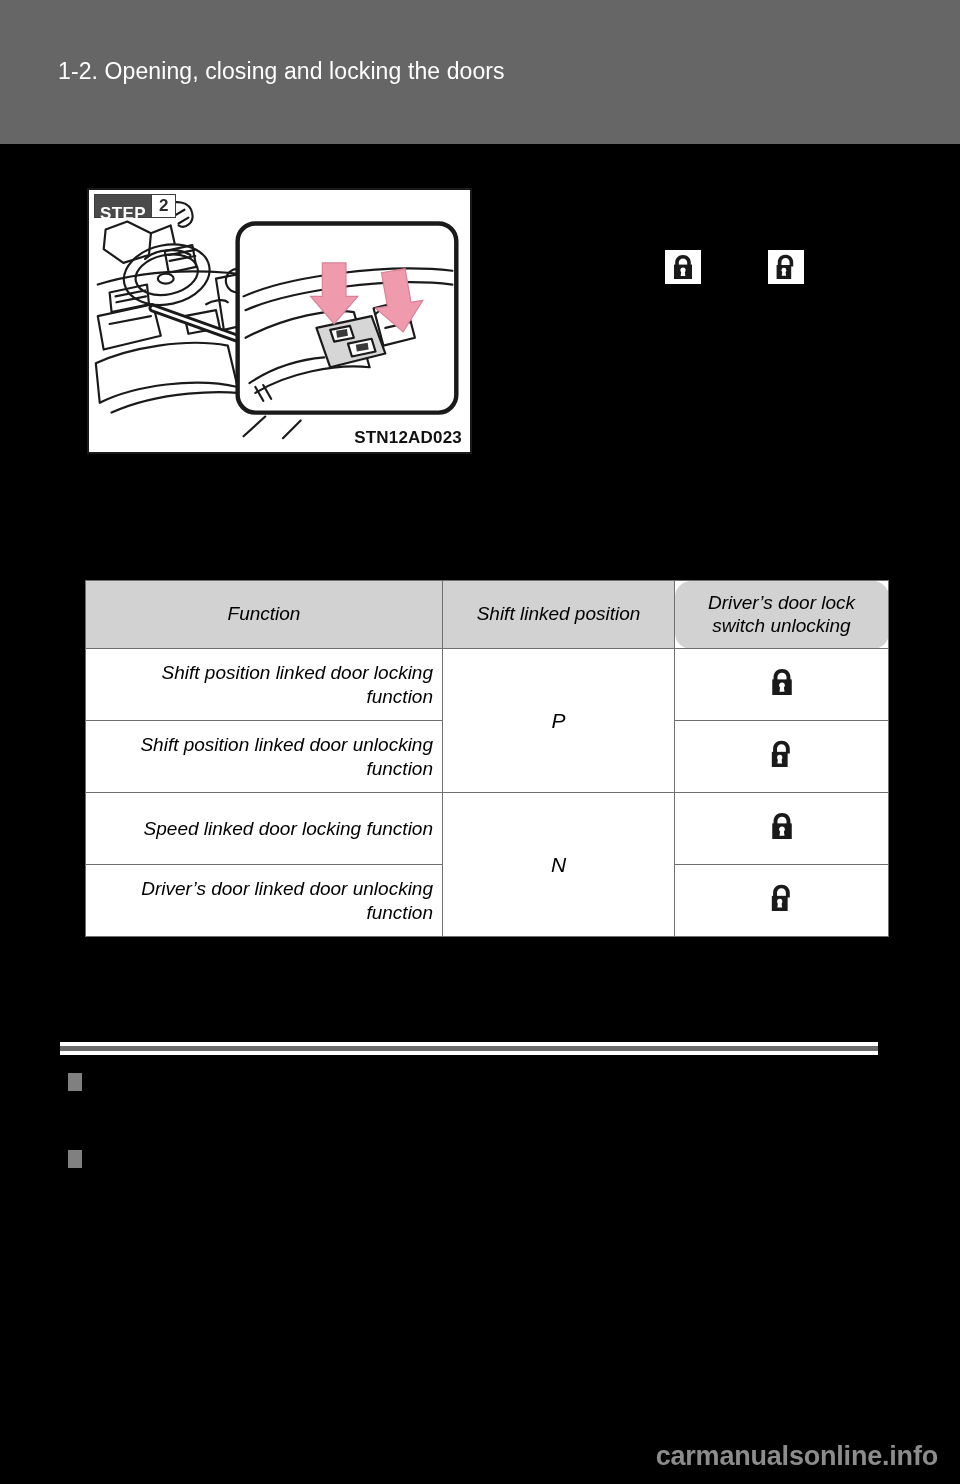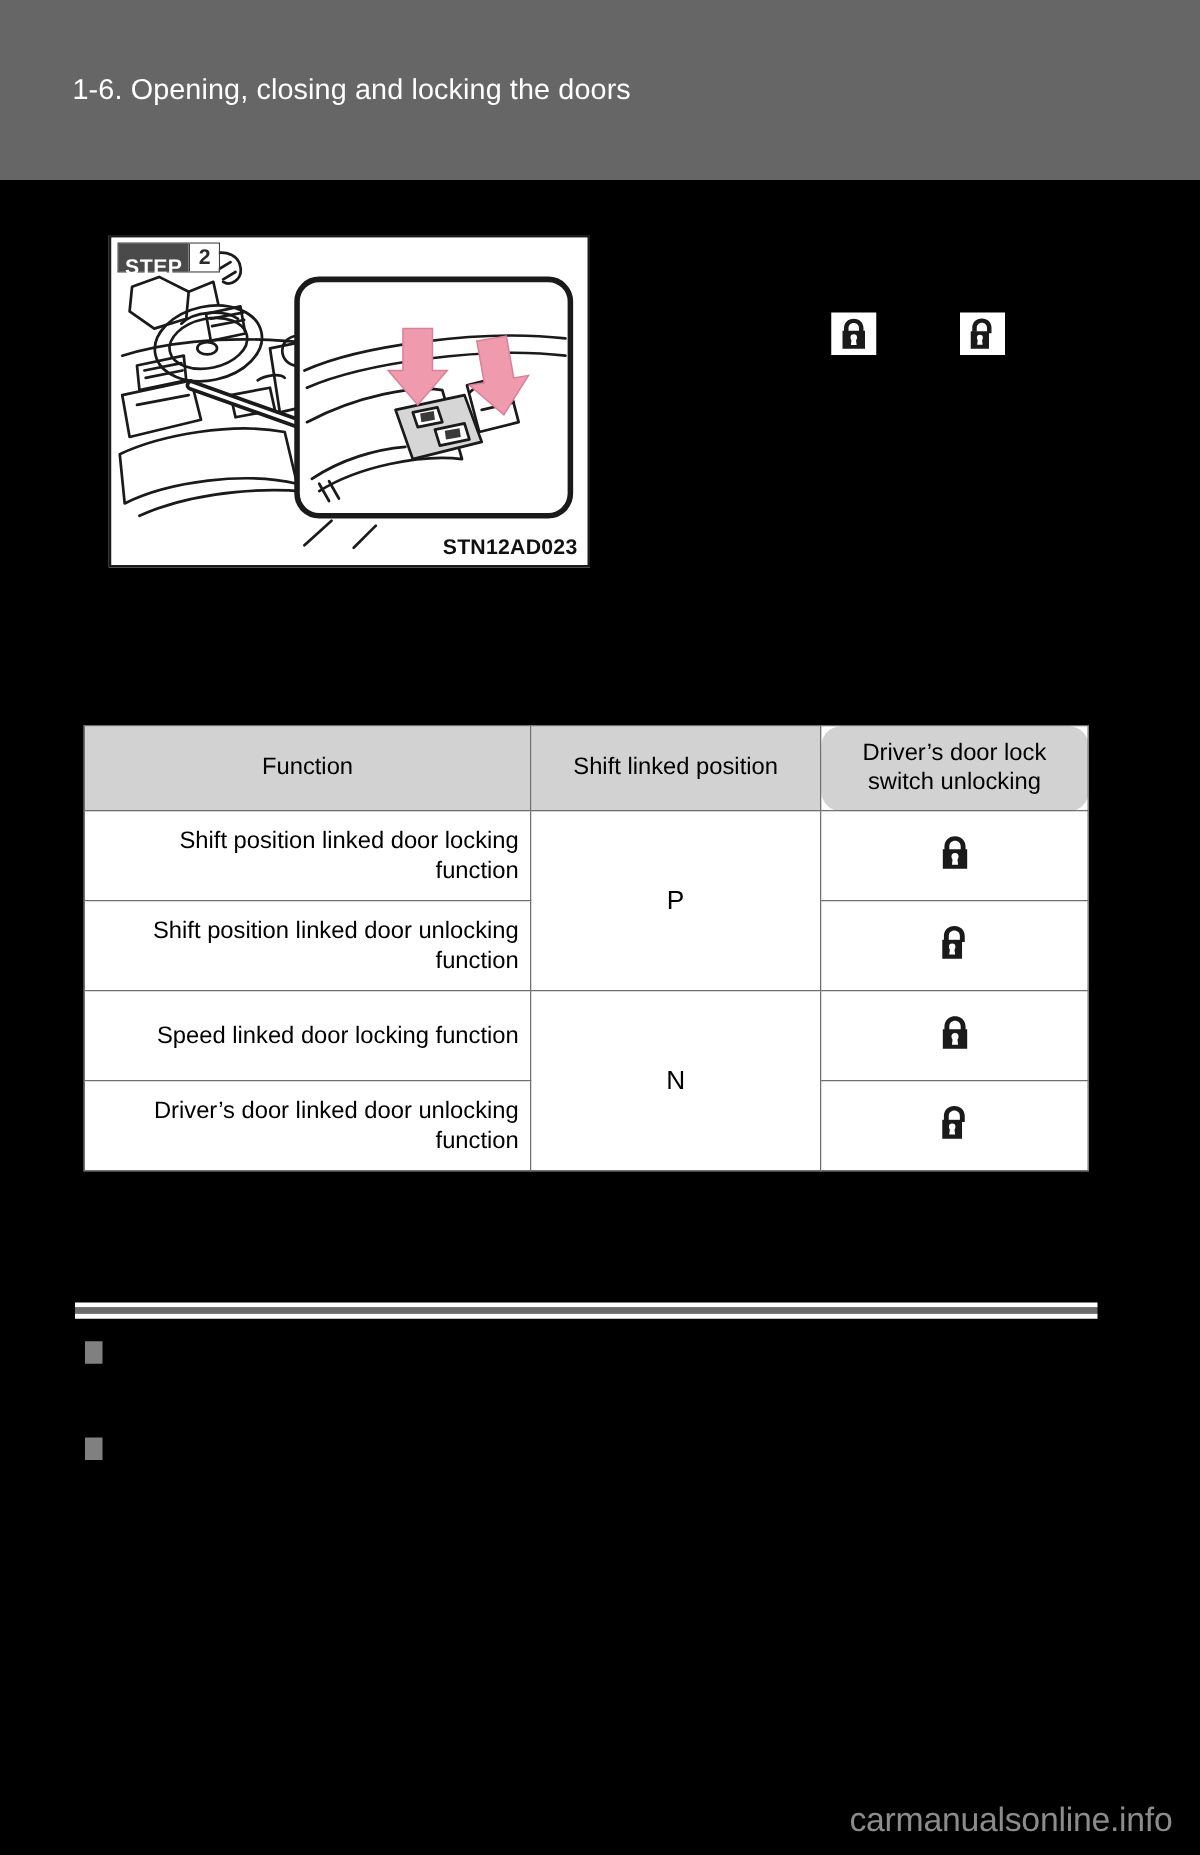--- a/index.html
+++ b/index.html
@@ -99,28 +99,29 @@
     display: flex;
     align-items: center;
     justify-content: center;
   }
   .lock-chip-locked   { left: 665px; top: 250px; width: 36px; height: 34px; }
   .lock-chip-unlocked { left: 768px; top: 250px; width: 36px; height: 34px; }
 
   
   .spec-table {
     position: absolute;
-    left: 67px;
+    left: 85px;
     top: 580px;
     width: 803px;
     border-collapse: collapse;
     table-layout: fixed;
     background: #ffffff;
     color: #000000;
     font-size: 19px;
+    font-style: italic;
   }
   .spec-table th,
   .spec-table td {
     border: 1px solid #6f6f6f;
     box-sizing: border-box;
     padding: 0;
     vertical-align: middle;
   }
   .spec-table thead th {
     background: #d2d2d2;
@@ -180,27 +181,28 @@
   
   .footer-watermark {
     position: absolute;
     left: 0;
     right: 22px;
     bottom: 12px;
     text-align: right;
     font-size: 27px;
     color: #8c8c8c;
     letter-spacing: -0.2px;
+    font-weight: bold;
   }
 </style>
 </head>
 <body>
 
 <div class="header-band"></div>
-<div class="header-title">1-6. Opening, closing and locking the doors</div>
+<div class="header-title">1-2. Opening, closing and locking the doors</div>
 
 <div class="figure">
   <svg viewBox="0 0 385 266" xmlns="http://www.w3.org/2000/svg">
     <rect x="0" y="0" width="385" height="266" fill="#ffffff"></rect>
     <g stroke="#1a1a1a" fill="none" stroke-width="2.2" stroke-linecap="round" stroke-linejoin="round">
 
       <path d="M16 40 L38 32 L62 44 L60 66 L34 74 L14 60 Z"></path>
       <path d="M62 44 L82 36 L86 54"></path>
 
       <path d="M8 96 C 40 86, 86 80, 140 84 C 170 86, 186 92, 190 100"></path>

